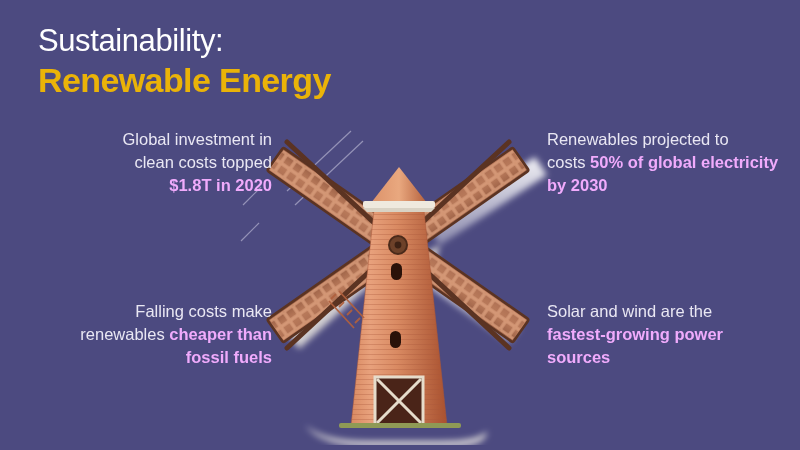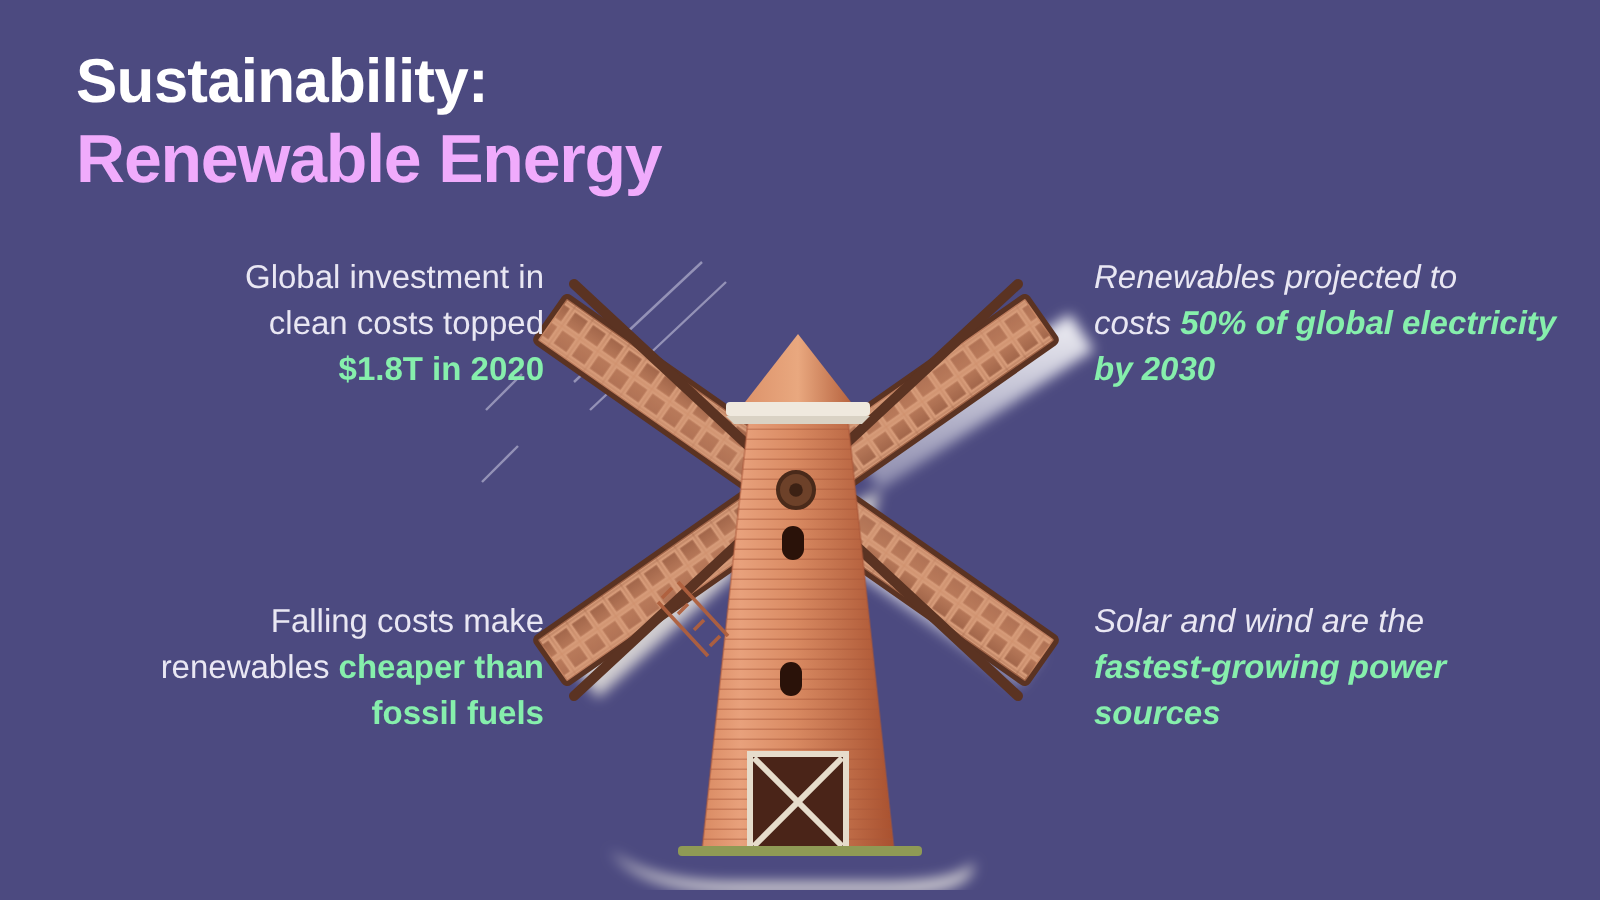--- a/index.html
+++ b/index.html
@@ -19,49 +19,49 @@
 
   
   #title-block {
     position: absolute;
     left: 38px;
     top: 22px;
     width: 420px;
   }
   #title-line1 {
     font-size: 31px;
-    font-weight: 700;
+    font-weight: 400;
     color: #ffffff;
     letter-spacing: -0.4px;
     line-height: 1.22;
     white-space: nowrap;
   }
   #title-line2 {
     font-size: 34px;
     font-weight: 700;
-    color: #f0abfc;
+    color: #eab308;
     letter-spacing: -0.6px;
     line-height: 1.18;
     white-space: nowrap;
   }
 
   
   .callout {
     position: absolute;
     color: #e9e7f3;
     font-size: 16.5px;
     line-height: 1.38;
     font-weight: 400;
   }
   .callout b {
-    color: #86efac;
+    color: #f0abfc;
     font-weight: 700;
   }
   .callout.left  { text-align: right; }
-  .callout.right { text-align: left; font-style: italic;  }
+  .callout.right { text-align: left;  }
 
   #callout-tl { left: 38px;  top: 128px; width: 234px; }
   #callout-tr { left: 547px; top: 128px; width: 236px; }
   #callout-bl { left: 38px;  top: 300px; width: 234px; }
   #callout-br { left: 547px; top: 300px; width: 236px; }
 
   
   #windmill {
     position: absolute;
     left: 235px;

